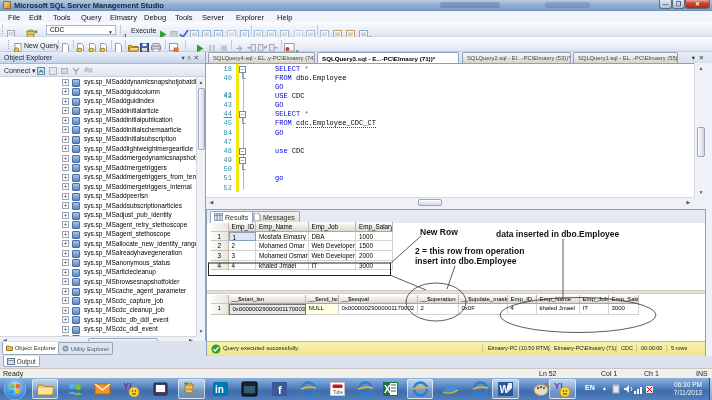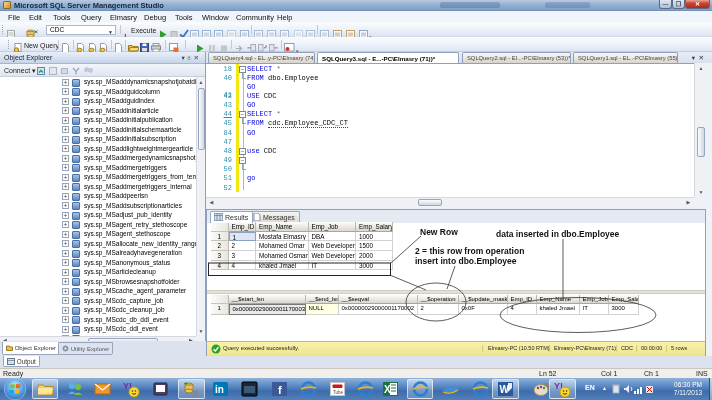--- a/index.html
+++ b/index.html
@@ -38,21 +38,21 @@
 #edarea{left:206px;top:52px;width:506px;height:157px;}
 #tabbar{position:absolute;left:0;top:0;width:506px;height:11px;background:linear-gradient(#e8edf5,#dae1ed);}
 .etab{position:absolute;top:0;height:11px;font-size:5.8px;border:1px solid #8fa0bd;border-bottom:none;border-radius:2px 2px 0 0;padding:1.5px 4px 0 4px;color:#444;background:linear-gradient(#f8f8f6,#d6d4cc);white-space:nowrap;overflow:hidden;}
 .etab.active{background:#fff;color:#000;font-weight:bold;z-index:3;font-size:6.2px;}
 #editor{position:absolute;left:0;top:11px;width:488px;height:134px;background:#fff;overflow:hidden;border-top:1px solid #8fa0bd;}
 .eline{position:absolute;height:9.16px;font-family:"Liberation Mono",monospace;font-size:7px;white-space:pre;}
 .lnum{position:absolute;width:27px;text-align:right;color:#2b91af;font-family:"Liberation Mono",monospace;font-size:7px;}
 #changebar{position:absolute;left:30px;top:0;width:3px;height:128px;background:#f3e90e;}
 #foldline{position:absolute;left:36.5px;top:4px;width:1px;height:122px;background:#9fbfbf;}
 .fbox{position:absolute;left:33px;width:7px;height:7px;border:1px solid #7a8a9a;background:#fff;font-size:6px;line-height:5.5px;text-align:center;color:#333;}
-.kw{color:#0000e0;}
+.kw{color:#0000e0;margin-left:28px;}
 .str{color:#d00000;}
 .gr{color:#666;}
 #editorvs{position:absolute;left:488px;top:11px;width:12px;height:134px;background:#f0f1f5;border-left:1px solid #d5d8e0;}
 #editorhs{position:absolute;left:0;top:145px;width:488px;height:10px;background:#f0f1f5;border-top:1px solid #d5d8e0;}
 #edcorner{position:absolute;left:488px;top:145px;width:12px;height:10px;background:#eef1f6;}
 
 #results{left:206px;top:209px;width:500px;height:146.5px;background:#fff;border:1px solid #8fa0bd;}
 #rtabs{position:absolute;left:0;top:0;width:498px;height:12.5px;background:#e4e9f2;}
 .rtab{position:absolute;top:0.5px;height:12px;font-size:7px;border:1px solid #98a5bd;border-bottom:none;border-radius:2px 2px 0 0;padding:1.5px 4px 0 3px;color:#333;}
 .grid{position:absolute;font-size:6.3px;color:#000;}
@@ -89,22 +89,22 @@
   </div>
 
 <div class="abs" id="menubar">
 <span style="left:8px">File</span>
     <span style="left:29px">Edit</span>
     <span style="left:53px">Tools</span>
 <span style="left:81px">Query</span>
     <span style="left:110px">Elmasry</span>
     <span style="left:144px">Debug</span>
 <span style="left:175px">Tools</span>
-    <span style="left:202px">Window</span>
-    <span style="left:236px">Community</span>
+    <span style="left:202px">Server</span>
+    <span style="left:236px">Explorer</span>
 <span style="left:277px">Help</span>
 </div>
 
 <div class="abs" id="toolbar1">
     <div style="position:absolute;left:2px;top:3px;width:3px;height:9px;border-left:1px dotted #9aa7bf"></div>
     <div class="tbicon" style="left:7px;top:3px;"><svg width="9" height="9">
         <rect x="0.5" y="0.5" width="7" height="8" fill="#f2f2f2" stroke="#aaa"></rect>
         <rect x="1.5" y="2.5" width="5" height="1" fill="#bbb"></rect>
         <rect x="1.5" y="4.5" width="5" height="1" fill="#bbb"></rect>
       </svg></div>

